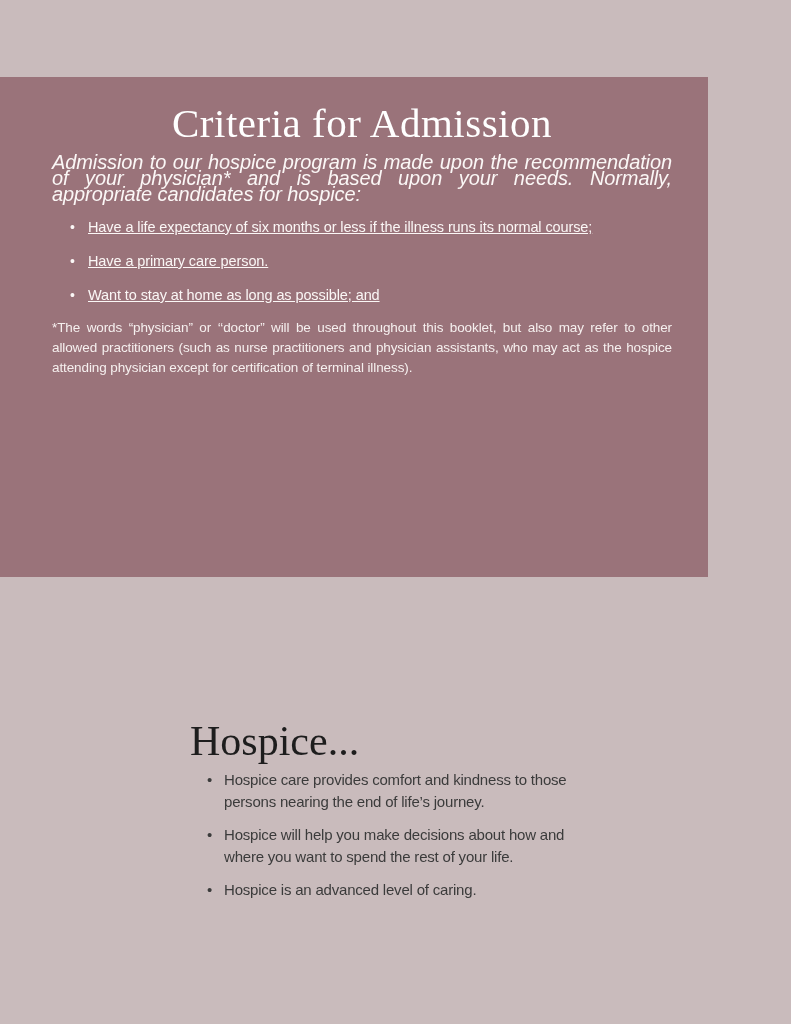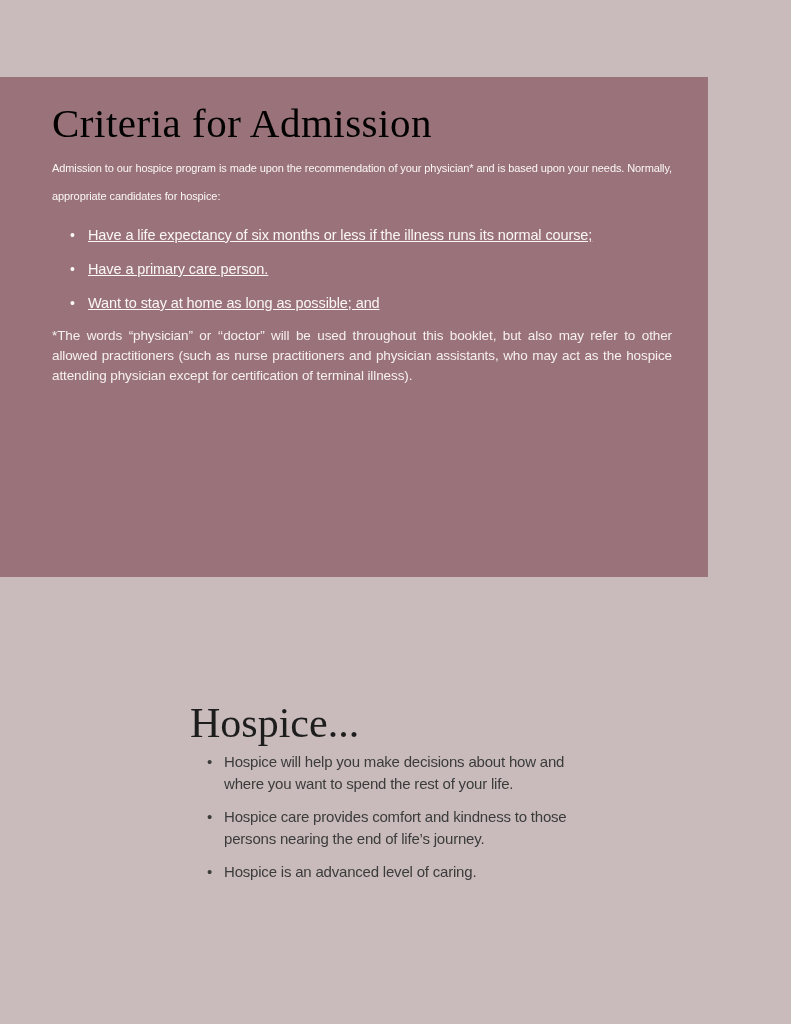--- a/index.html
+++ b/index.html
@@ -20,27 +20,29 @@
     padding:24px 36px 0 52px;
     color:#fbf7f6;
   }
   .admission-title {
     font-family:"Liberation Serif", serif;
     font-weight:400;
     font-size:41px;
     line-height:44px;
     letter-spacing:0.5px;
     margin-bottom:9px;
-    color:#000000;
+    color:#ffffff;
+    text-align:center;
   }
   .panel-body {
-    font-size:11px;
-    line-height:28px;
+    font-size:20px;
+    line-height:16px;
     letter-spacing:-0.1px;
     text-align:justify;
+    font-style:italic;
   }
   .admission-panel p.panel-body { margin-bottom:12px; }
 
   ul.panel-list {
     list-style:none;
     margin:14px 0 2px 18px;
   }
   ul.panel-list li {
     position:relative;
     padding-left:18px;
@@ -62,21 +64,21 @@
     font-size:13.5px;
     line-height:20px;
     letter-spacing:-0.1px;
     text-align:justify;
     color:#f6f0ef;
   }
 
   
   .hospice-section {
     position:absolute;
-    left:190px; top:700px;
+    left:190px; top:718px;
     width:412px;
   }
   .hospice-title {
     font-family:"Liberation Serif", serif;
     font-weight:400;
     font-size:42px;
     line-height:46px;
     color:#1d1d1d;
     margin-bottom:5px;
   }
@@ -119,19 +121,19 @@
 
 
 
     <p class="admission-footnote">*The words “physician” or ‘‘doctor” will be used throughout this booklet, but also may refer to other allowed practitioners (such as nurse practitioners and physician assistants, who may act as the hospice attending physician except for certification of terminal illness).</p>
   </section>
 
   <section class="hospice-section">
     <h2 class="hospice-title">Hospice...</h2>
 
     <ul class="hospice-list">
+      <li>Hospice care provides comfort and kindness to those persons nearing the end of life’s journey.</li>
       <li>Hospice will help you make decisions about how and where you want to spend the rest of your life.</li>
-      <li>Hospice care provides comfort and kindness to those persons nearing the end of life’s journey.</li>
       <li>Hospice is an advanced level of caring.</li>
     </ul>
   </section>
 
 </div>
 
 </body></html>

